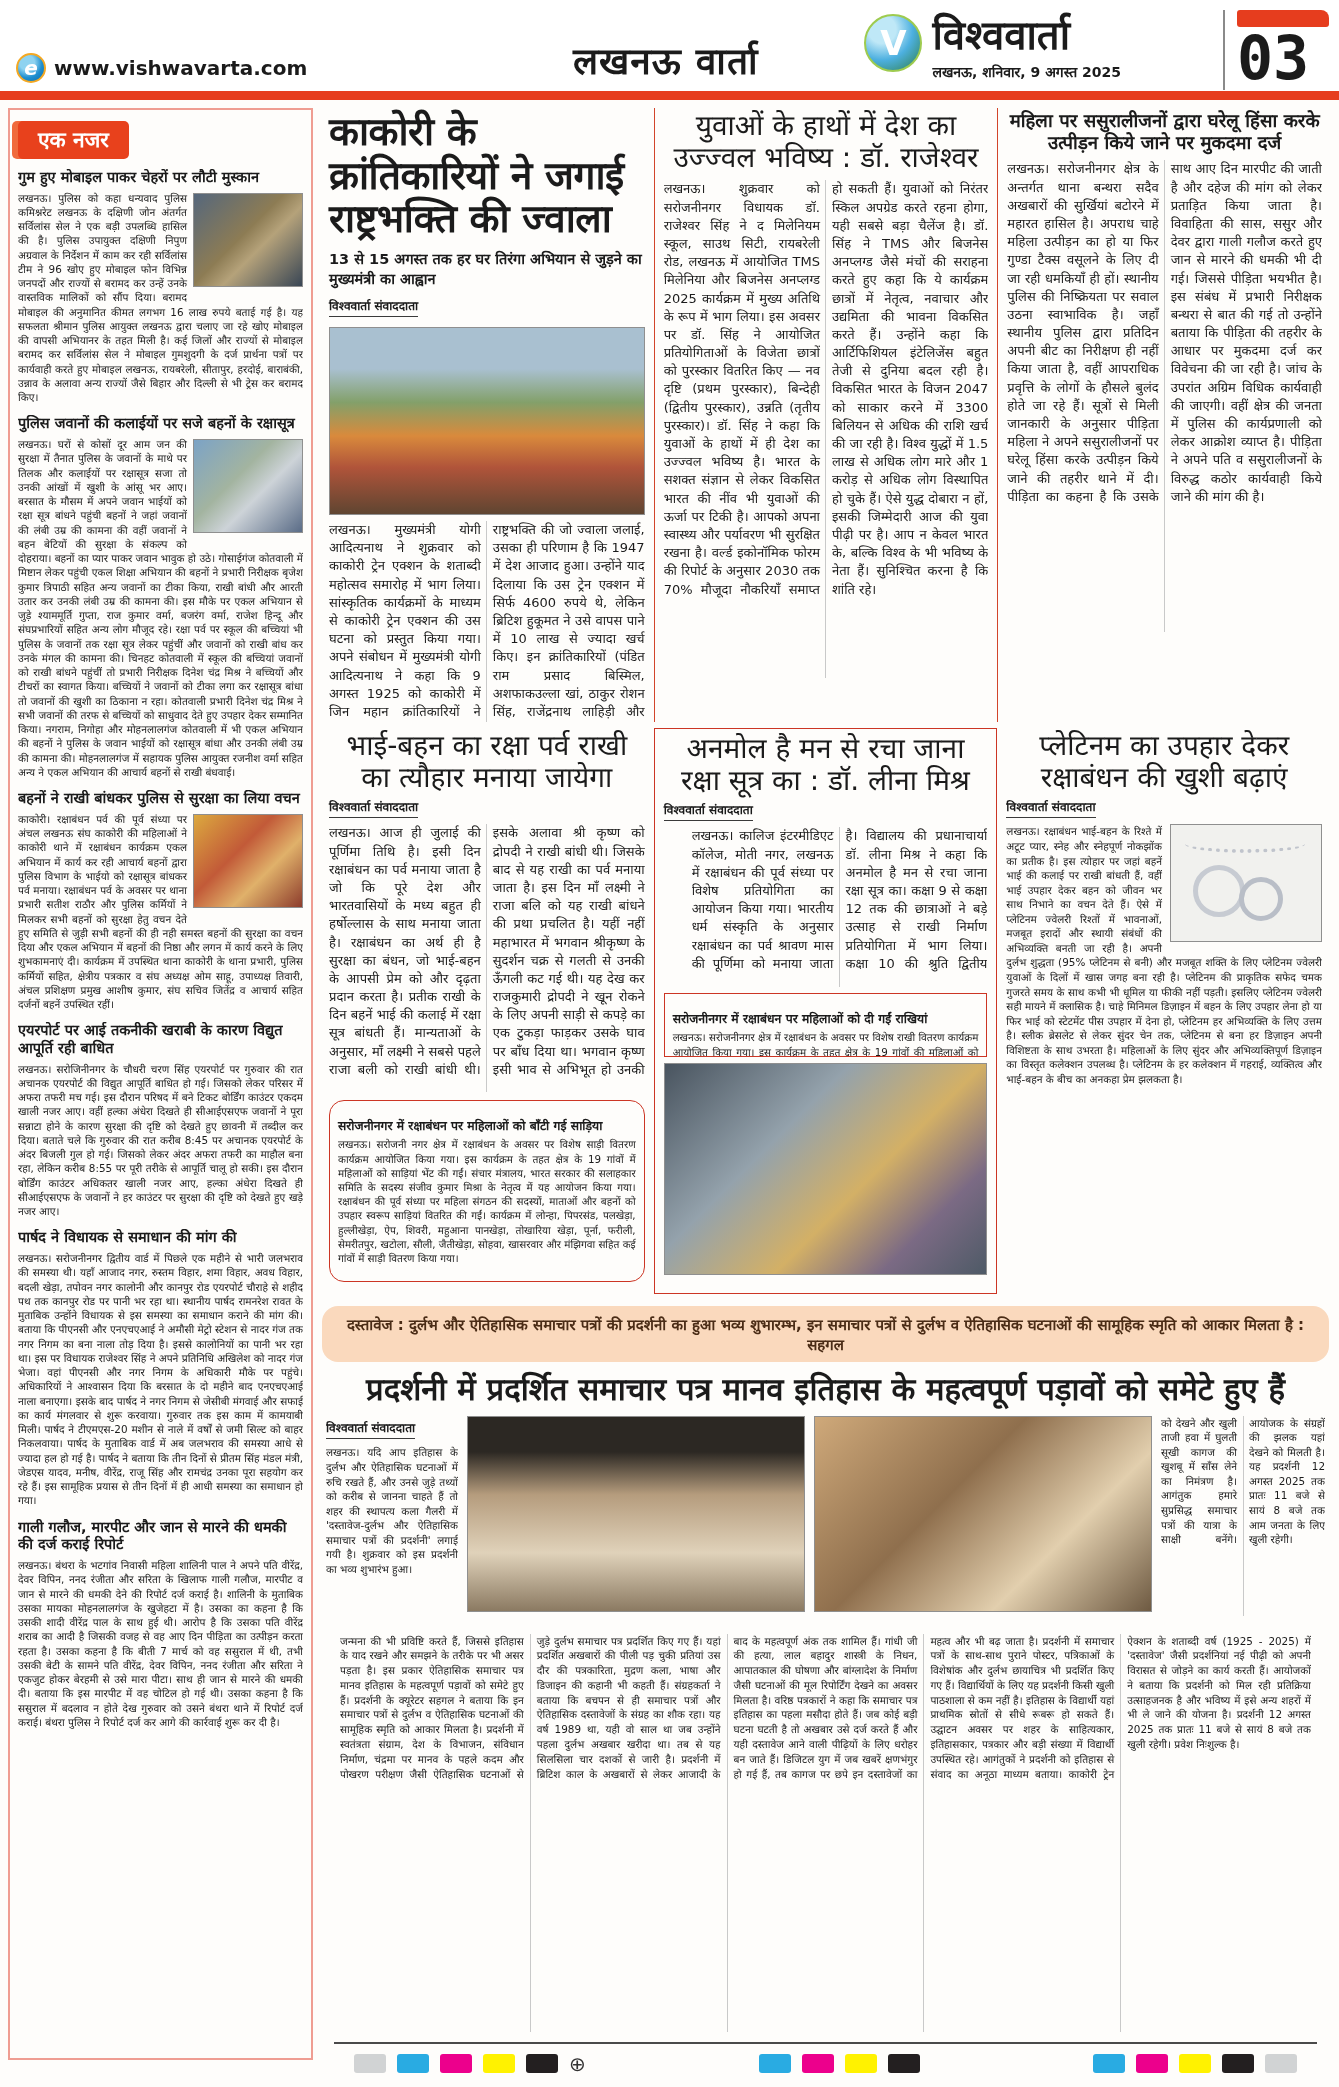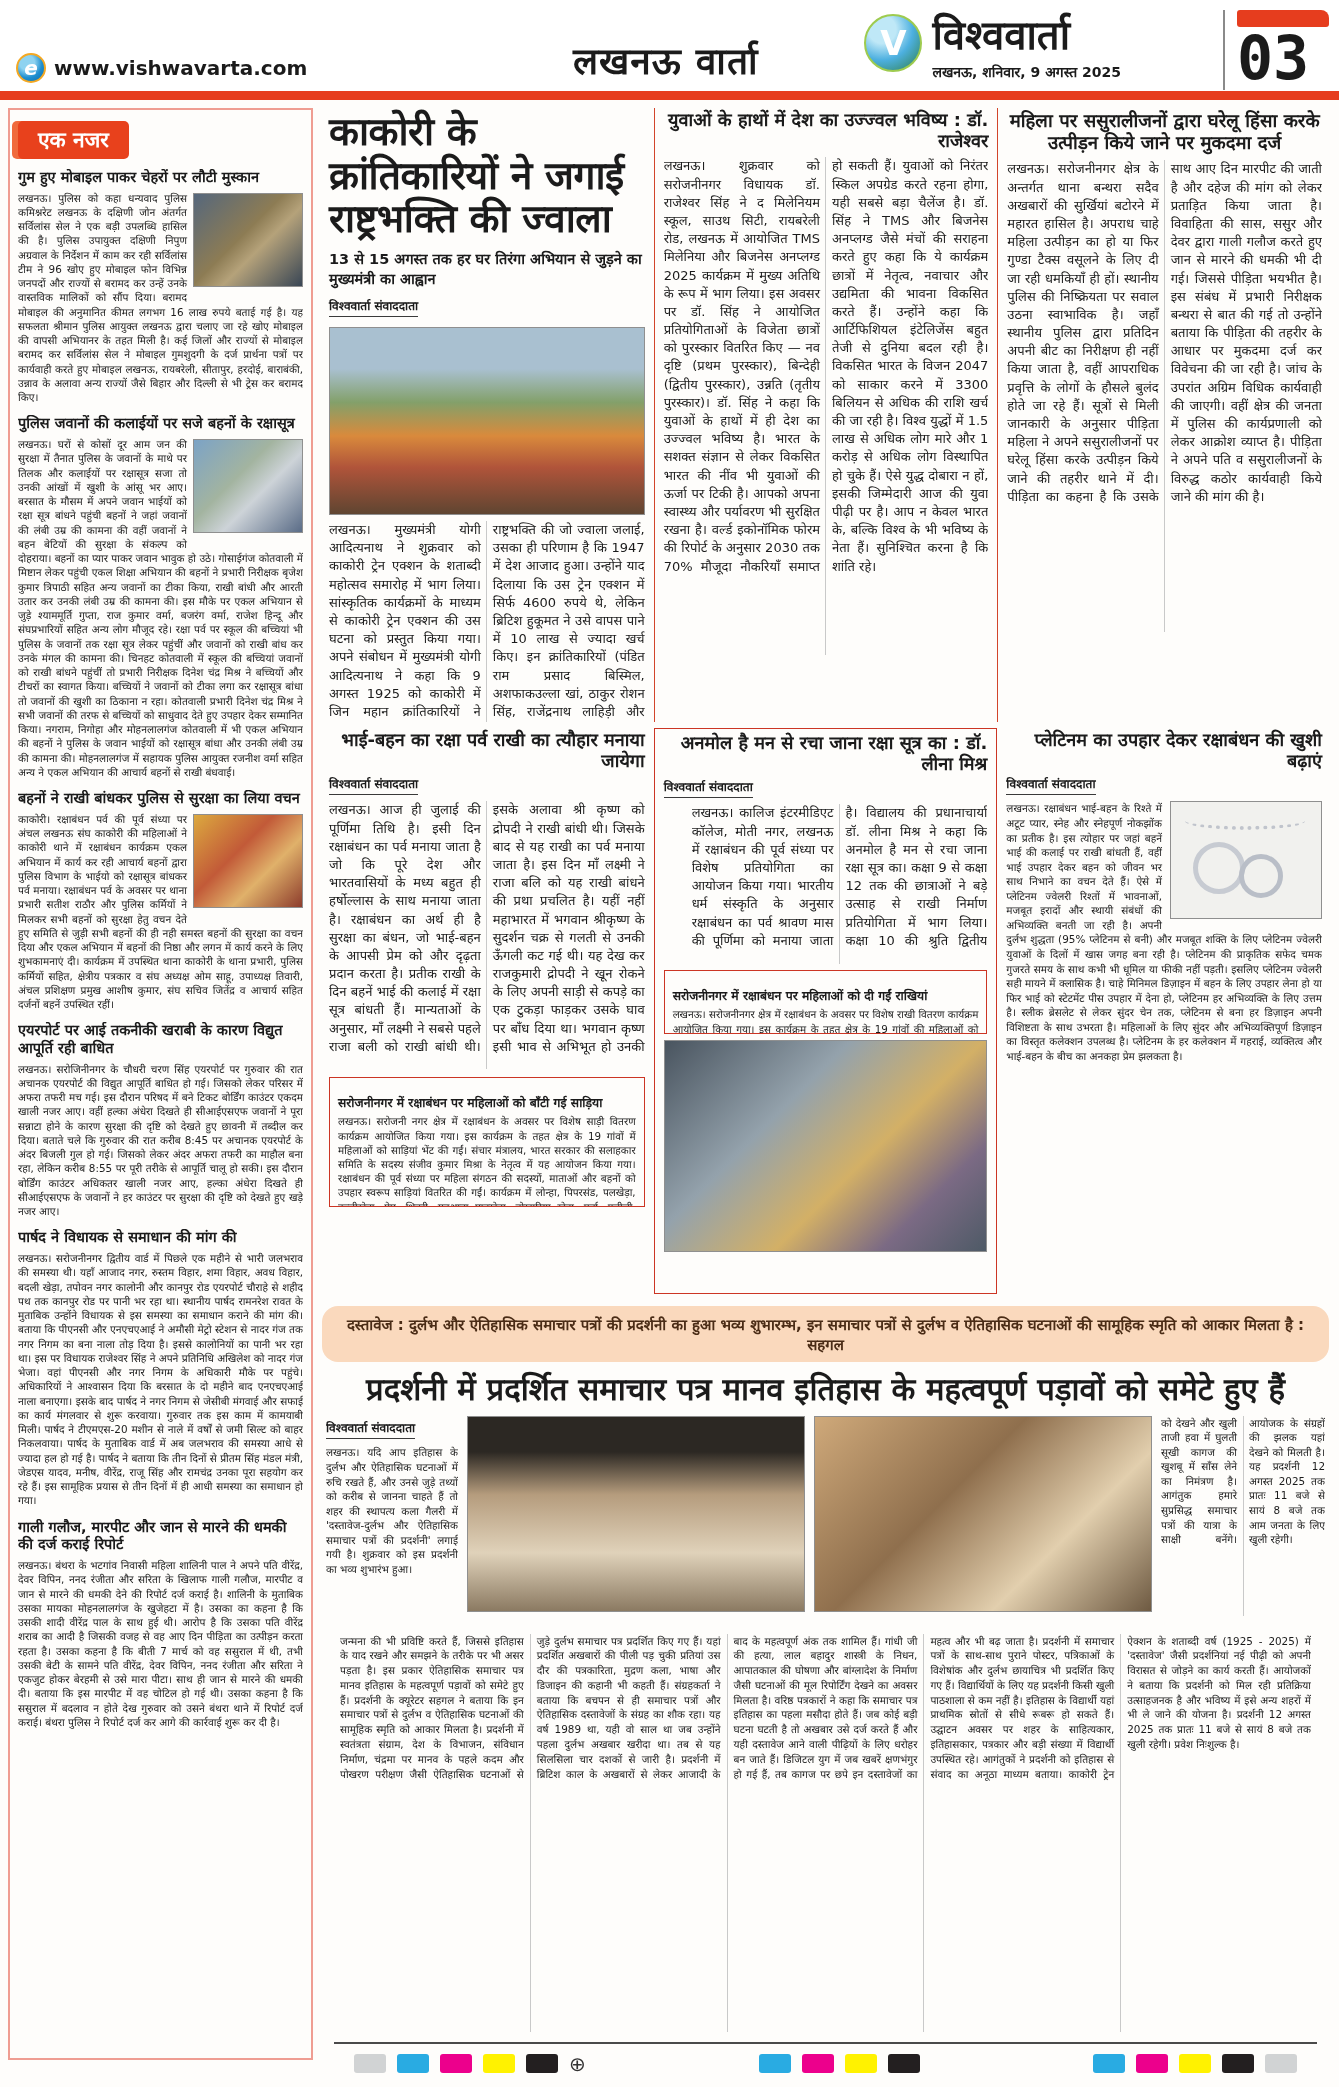--- a/index.html
+++ b/index.html
@@ -39,39 +39,39 @@
   .ph-gallery { background:linear-gradient(180deg,#2c2823 0 18%,#b59c7d 40%,#e0d2ba 70%,#8b7a62 100%); }
   .ph-group { background:linear-gradient(135deg,#cfa97a,#8f6f4d 40%,#e2cfae 70%,#6e5a42 100%); }
 
   
   .row1 { display:flex; height:614px; overflow:hidden; }
   .a-col { padding:2px 9px 0; overflow:hidden; }
   .a-kakori { width:33%; }
   .a-yuva { width:34%; border-left:1.5px solid #d2452b; }
   .a-mahila { width:33%; border-left:1.5px solid #d2452b; }
   .hl-xl { font-size:39px; font-weight:bold; line-height:1.12; letter-spacing:-0.5px; }
-  .hl-lg { font-size:18px; font-weight:bold; line-height:1.15; text-align:right; }
+  .hl-lg { font-size:28px; font-weight:normal; line-height:1.15; text-align:center; }
   .hl-md { font-size:18.5px; font-weight:bold; line-height:1.2; text-align:center; }
   .subhead { font-size:14.5px; font-weight:bold; margin:7px 0 5px; }
   .byline { display:inline-block; font-weight:bold; font-size:12px; border-bottom:1.5px solid #3a3a3a; padding-bottom:2px; margin:4px 0 6px; }
   .body2 { column-count:2; column-gap:12px; column-rule:1px solid #c9c9c9; font-size:13px; line-height:1.4; text-align:justify; overflow:hidden; }
   .kakori-photo { width:100%; height:188px; margin:4px 0 6px; }
   .h-k { height:270px; } .h-y { height:498px; } .h-m { height:472px; }
   .mt6 { margin-top:6px; }
 
   
   .row2 { display:flex; height:566px; margin-top:6px; overflow:hidden; }
   .b-rakhi { width:33%; }
   .b-anmol { width:34%; border:1.5px solid #cc3524; padding:4px 9px; }
   .b-plat { width:33%; }
   .h-r { height:268px; } 
   .redbox { border:1.5px solid #cc3524; padding:16px 8px; margin-top:8px; overflow:hidden; }
   .redbox h4 { font-size:12.3px; margin-bottom:3px; }
   .redbox p { font-size:10.3px; line-height:1.38; text-align:justify; }
-  .box-saree { height:130px; }
+  .box-saree { height:182px;border-radius:15px; }
   .note-anmol { height:64px; margin:6px 0; }
   .anmol-photo { width:100%; height:212px; }
   .h-a { height:160px;margin-left:28px; }
   .plat-photo { float:right; width:152px; height:118px; margin:0 0 6px 8px; background:#f1f1ee; position:relative; }
   .ring { position:absolute; border:5px solid #c7cbd2; border-radius:50%; background:transparent; }
   .ring1 { width:52px; height:52px; left:22px; top:40px; }
   .ring2 { width:44px; height:44px; left:68px; top:52px; border-color:#b9bec7; }
   .chain { position:absolute; left:14px; top:10px; width:120px; height:18px; border-bottom:4px dotted #c0c4cc; border-radius:50%; }
   .plat-body { font-size:10.4px; line-height:1.4; text-align:justify; height:452px; overflow:hidden; }
 

